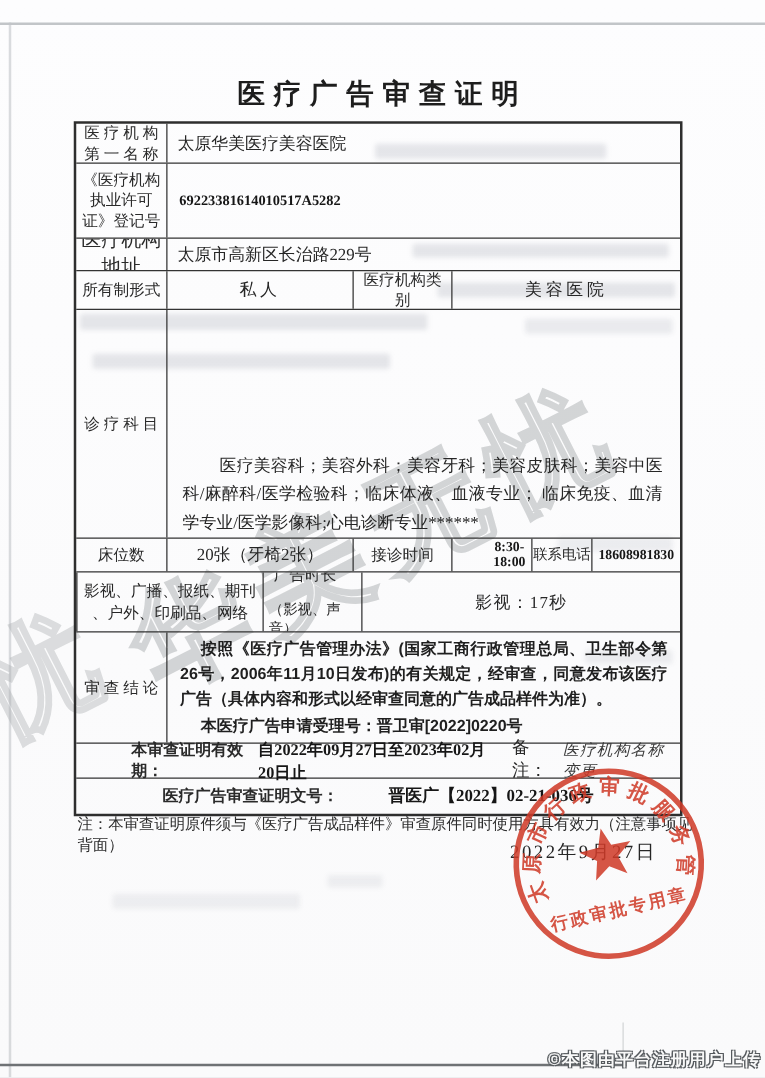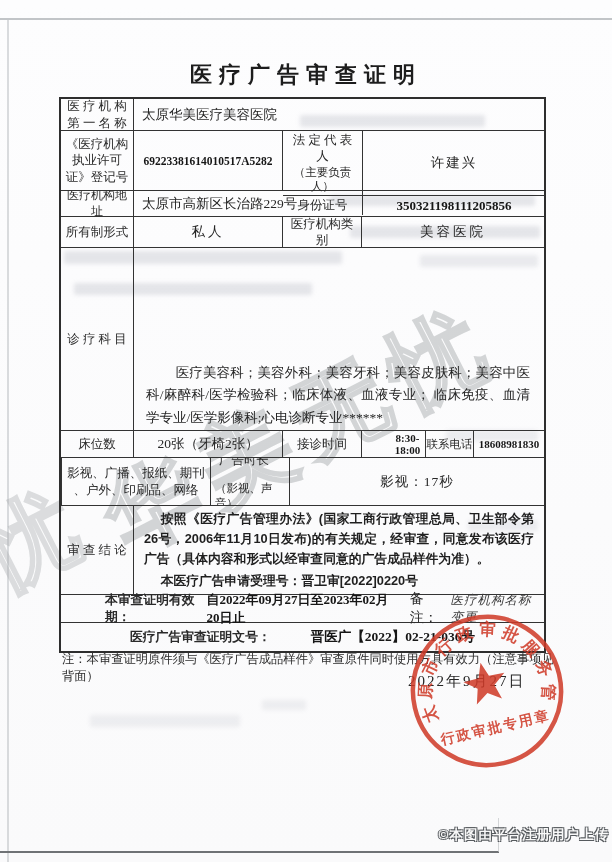--- a/index.html
+++ b/index.html
@@ -30,21 +30,21 @@
   .subrow{display:flex;flex:1;box-sizing:border-box;}
   .subrow + .subrow{border-top:1.5px solid #333;}
   .stack{display:flex;flex-direction:column;flex:1;}
   .dept-val{font-size:13.5px;line-height:1.65;text-indent:2.2em;padding:0 10px 0 8px;
             text-align:justify;color:#262626;}
   .concl{font-family:"Liberation Sans","DejaVu Sans",sans-serif;font-size:12.8px;font-weight:600;
          line-height:1.55;text-align:justify;color:#1f1f1f;margin:0;padding:0 6px;text-indent:1.3em;}
   .kaiti{font-style:italic;color:#3a3a3a;letter-spacing:1px;}
   .note-line{position:absolute;left:62px;top:651px;width:500px;font-size:12.3px;color:#2c2c2c;}
   .date-line{position:absolute;left:408px;top:672px;font-size:15px;letter-spacing:2px;color:#262626;}
-  .corner{position:absolute;right:3px;bottom:18px;font-family:"Liberation Sans",sans-serif;
+  .corner{position:absolute;right:3px;bottom:5px;font-family:"Liberation Sans",sans-serif;
           font-size:13.5px;font-weight:700;color:#f8f8f8;letter-spacing:1px;
           text-shadow:-1px -1px 0 #565a5e,1px -1px 0 #565a5e,-1px 1px 0 #565a5e,1px 1px 0 #565a5e;}
   
   .wm{position:absolute;font-family:"Liberation Sans",sans-serif;font-weight:700;font-size:92px;
       letter-spacing:14px;color:transparent;-webkit-text-stroke:2.5px rgba(170,173,176,.5);
       white-space:nowrap;pointer-events:none;}
   .wm1{left:88px;top:368px;transform:rotate(-27deg);}
   .wm2{left:-318px;top:548px;transform:rotate(-27deg);opacity:.8;}
   
   .stamp{position:absolute;left:402px;top:606px;width:170px;height:170px;
@@ -88,44 +88,25 @@
       </div>
     </div>
 
     <div class="row" style="height:60px;">
       <div class="cell lc">
         <span class="lbl ctr">《医疗机构执业许可证》登记号</span>
       </div>
       <div class="cell vr ctr" style="width:149px;flex:0 0 auto;">
         <span class="val num" style="font-size:11.5px;">69223381614010517A5282</span>
       </div>
-      <div class="stack vr" style="width:262px;flex:0 0 auto;">
-        <div class="subrow">
-          <div class="cell ctr" style="width:79px;flex:0 0 auto;">
-            <span class="lbl">法 定 代 表 人</span>
-            <span class="lbl" style="font-size:11.5px;">（主要负责人）</span>
-          </div>
-          <div class="cell vr ctr" style="flex:1;">
-            <span class="val" style="letter-spacing:2px;">许建兴</span>
-          </div>
-        </div>
-        <div class="subrow">
-          <div class="cell ctr" style="width:79px;flex:0 0 auto;">
-            <span class="lbl sans">身份证号</span>
-          </div>
-          <div class="cell vr ctr" style="flex:1;">
-            <span class="val num" style="font-size:13px;">350321198111205856</span>
-          </div>
-        </div>
-      </div>
     </div>
 
     <div class="row" style="height:26px;">
       <div class="cell lc">
-        <span class="lbl sans" style="font-size:12px;">医疗机构地址</span>
+        <span class="lbl sans" style="font-size:16px;">医疗机构地址</span>
       </div>
       <div class="cell vr" style="flex:1;">
         <span class="val" style="padding-left:4px;">太原市高新区长治路229号</span>
       </div>
     </div>
 
     <div class="row" style="height:31px;">
       <div class="cell lc">
         <span class="lbl sans">所有制形式</span>
       </div>

